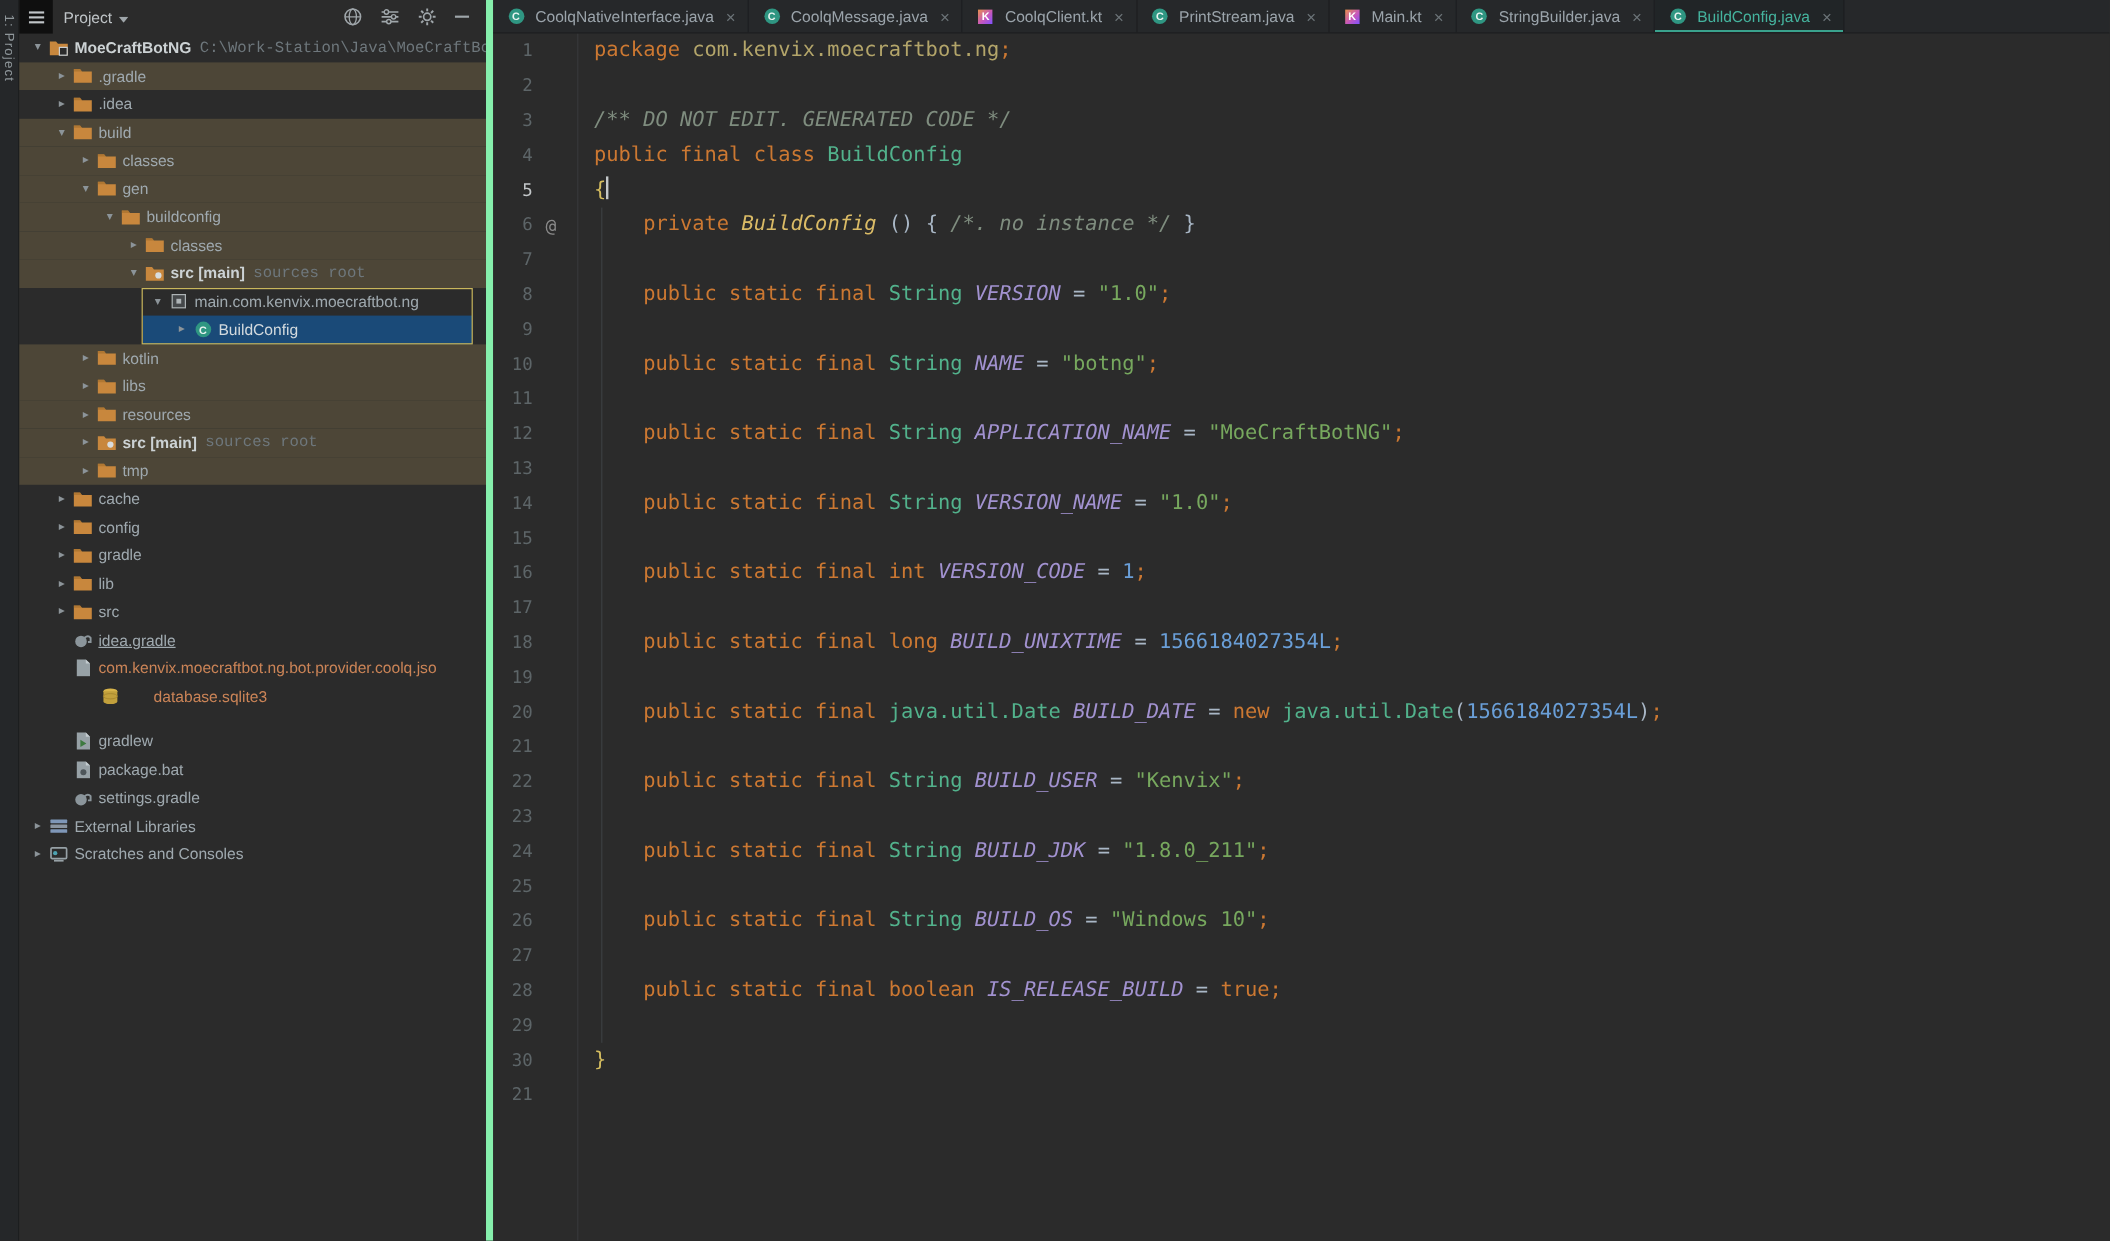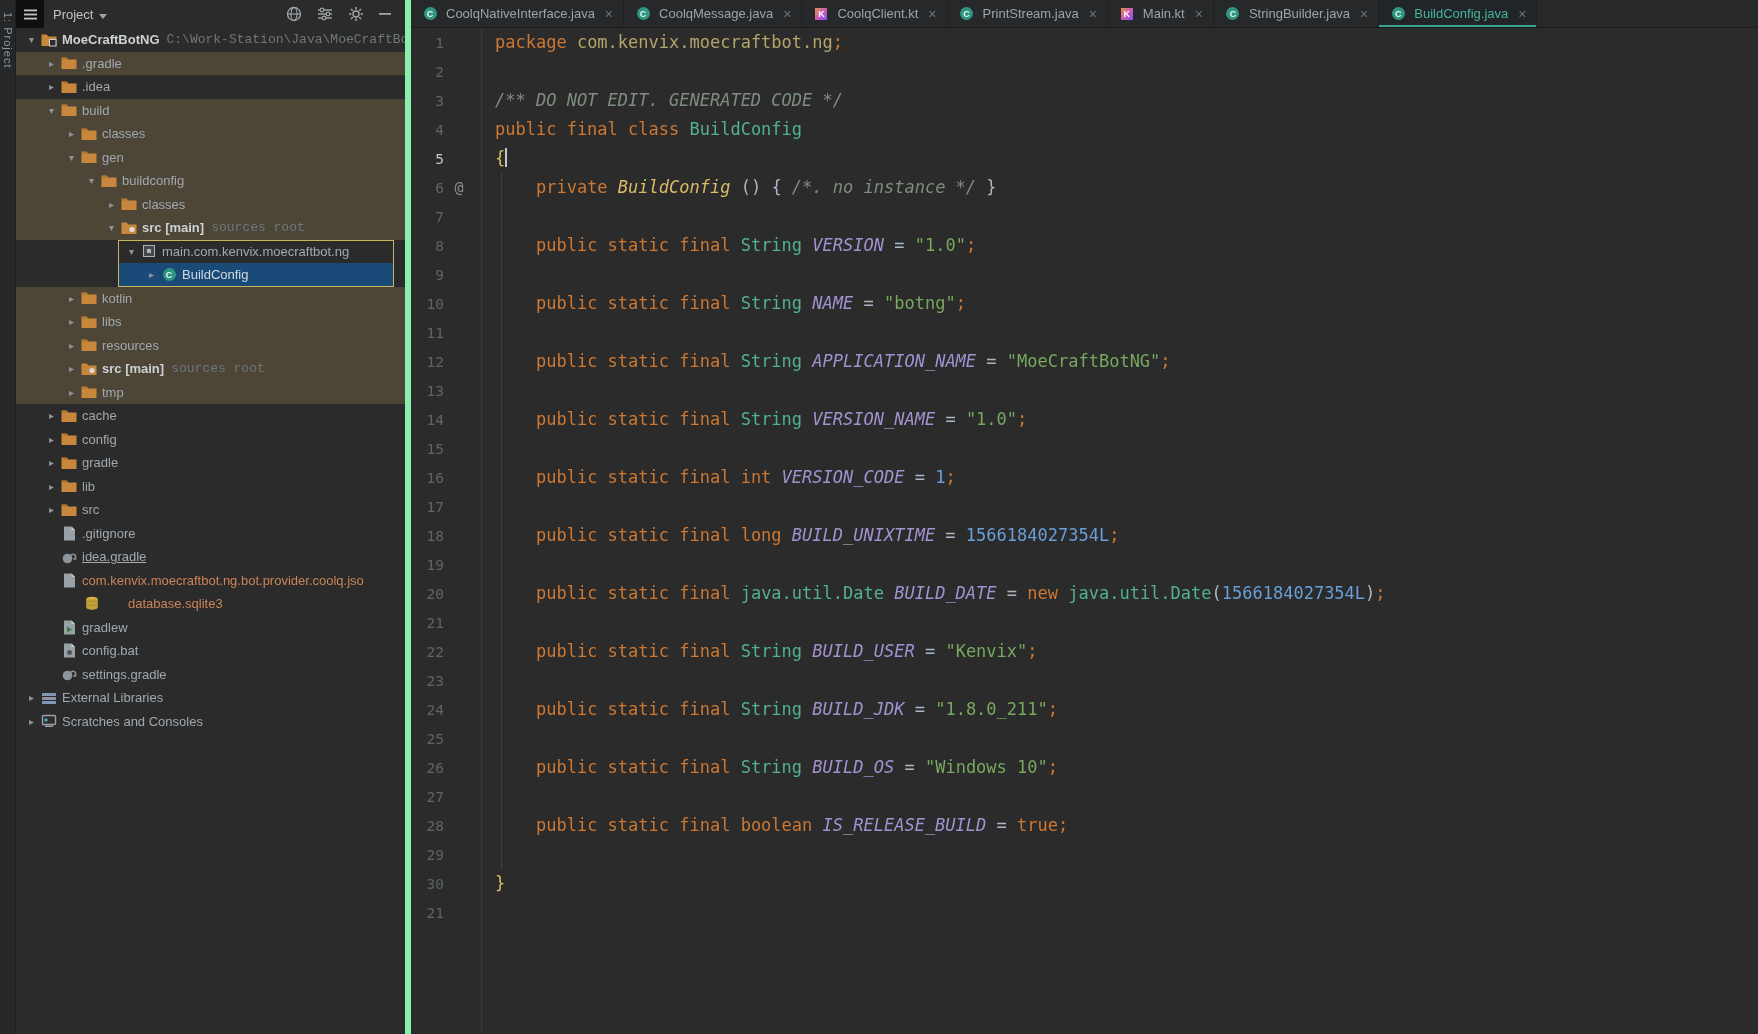--- a/index.html
+++ b/index.html
@@ -355,30 +355,20 @@
             <svg width="16" height="14" viewBox="0 0 16 14">
               <path fill="#c8873d" d="M0.5 1.5h5.2l1.6 2H15.5v9.5H0.5z"></path>
               <path fill="#a06c2c" opacity="0.6" d="M0.5 1.5h5.2l1.6 2H0.5z"></path>
             </svg>
           </span>
           <span class="tree-label">src</span>
         </div>
         <div class="tree-row" style="padding-left: 27px;">
           <span class="arrow"></span>
           <span class="icon">
-            <svg width="13" height="15" viewBox="0 0 13 15">
-              <path fill="#97a1a6" d="M1 0.5h7.5L12 4v10.5H1z"></path>
-              <path fill="#c3cbcf" d="M8.5 0.5L12 4H8.5z"></path>
-            </svg>
-          </span>
-          <span class="tree-label">.gitignore</span>
-        </div>
-        <div class="tree-row" style="padding-left: 27px;">
-          <span class="arrow"></span>
-          <span class="icon">
             <svg width="16" height="14" viewBox="0 0 16 14">
               <circle cx="6.5" cy="8.5" r="4.8" fill="#8b959b"></circle>
               <path d="M9.5 5.5q3-2.5 5 0v3.5h-2.2" fill="none" stroke="#8b959b" stroke-width="1.6"></path>
             </svg>
           </span>
           <span class="tree-label underline">idea.gradle</span>
         </div>
         <div class="tree-row" style="padding-left: 27px; text-align: right;">
           <span class="arrow"></span>
           <span class="icon">
@@ -393,41 +383,41 @@
           <span class="arrow"></span>
           <span class="icon">
             <svg width="14" height="15" viewBox="0 0 14 15">
               <ellipse cx="7" cy="3" rx="5.8" ry="2.2" fill="#d8b44a"></ellipse>
               <path d="M1.2 3v8.5c0 1.2 2.6 2.2 5.8 2.2s5.8-1 5.8-2.2V3" fill="#c2a03c"></path>
               <ellipse cx="7" cy="7.2" rx="5.8" ry="2.2" fill="none" stroke="#a8882f" stroke-width="0.8"></ellipse>
             </svg>
           </span>
           <span class="tree-label orange">database.sqlite3</span>
         </div>
-        <div class="tree-row" style="padding-left: 27px;">
+        <div class="tree-row" style="padding-left: 27px; margin-top: 14px;">
           <span class="arrow"></span>
           <span class="icon">
             <svg width="13" height="15" viewBox="0 0 13 15">
               <path fill="#97a1a6" d="M1 0.5h7.5L12 4v10.5H1z"></path>
               <path fill="#c3cbcf" d="M8.5 0.5L12 4H8.5z"></path>
               <path d="M4 6.5l5 3-5 3z" fill="#3d7a3f"></path>
             </svg>
           </span>
           <span class="tree-label">gradlew</span>
         </div>
         <div class="tree-row" style="padding-left: 27px;">
           <span class="arrow"></span>
           <span class="icon">
             <svg width="13" height="15" viewBox="0 0 13 15">
               <path fill="#97a1a6" d="M1 0.5h7.5L12 4v10.5H1z"></path>
               <path fill="#c3cbcf" d="M8.5 0.5L12 4H8.5z"></path>
               <circle cx="6.5" cy="9.5" r="2.5" fill="#4e565a"></circle>
             </svg>
           </span>
-          <span class="tree-label">config.bat</span>
+          <span class="tree-label">package.bat</span>
         </div>
         <div class="tree-row" style="padding-left: 27px;">
           <span class="arrow"></span>
           <span class="icon">
             <svg width="16" height="14" viewBox="0 0 16 14">
               <circle cx="6.5" cy="8.5" r="4.8" fill="#8b959b"></circle>
               <path d="M9.5 5.5q3-2.5 5 0v3.5h-2.2" fill="none" stroke="#8b959b" stroke-width="1.6"></path>
             </svg>
           </span>
           <span class="tree-label">settings.gradle</span>

